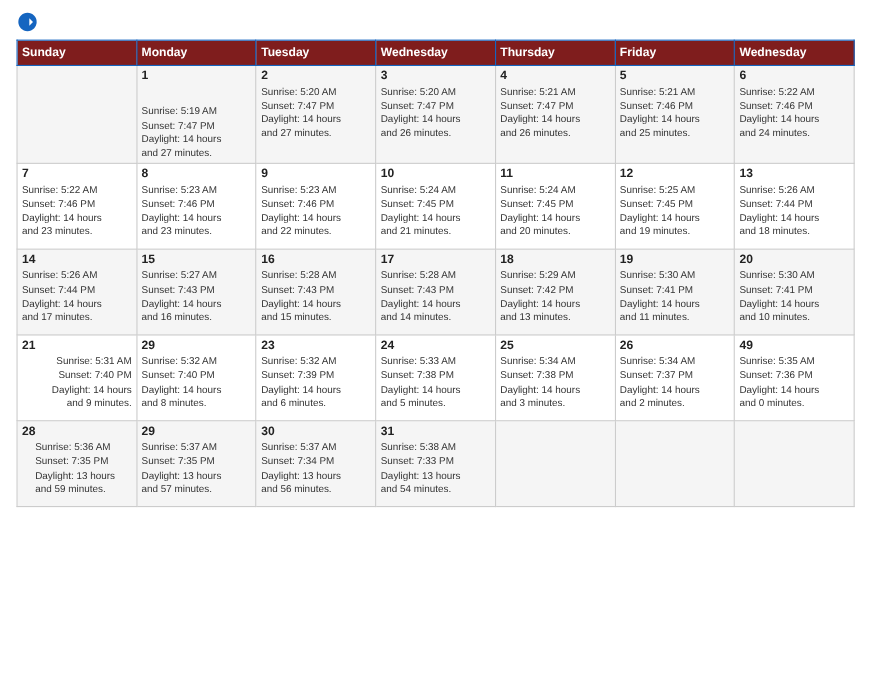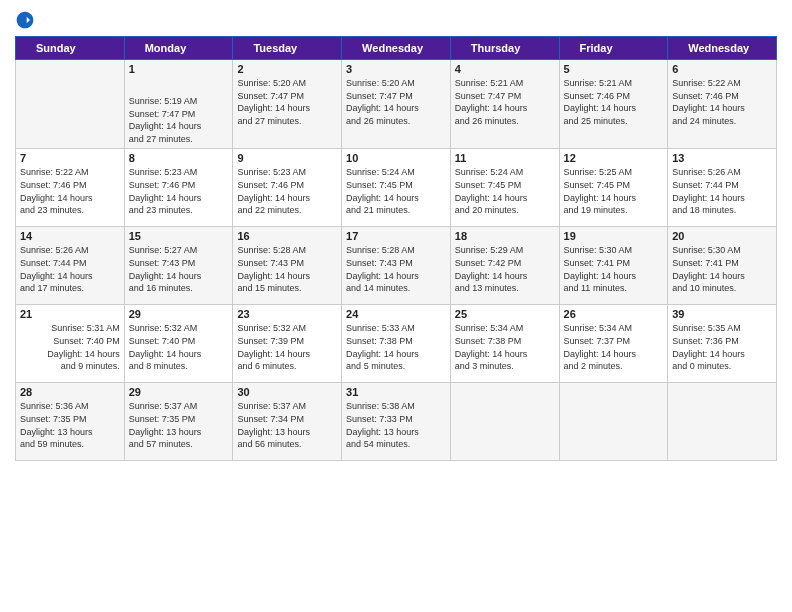--- a/index.html
+++ b/index.html
@@ -42,25 +42,25 @@
       font-size: 15px;
       color: #333;
       font-weight: normal;
     }
     table {
       width: 100%;
       border-collapse: collapse;
       table-layout: fixed;
     }
     thead tr th {
-      background-color: #4c1d95;
+      background-color: #7f1d1d;
       color: white;
       font-size: 11px;
       font-weight: bold;
-      padding: 5px 20px;
+      padding: 5px 4px;
       text-align: left;
       border: 1px solid #1565c0;
     }
     tbody tr td {
       border: 1px solid #ccc;
       padding: 3px 4px;
       vertical-align: top;
       font-size: 9.5px;
       color: #222;
       height: 78px;
@@ -301,31 +301,31 @@
 and 3 minutes.</div>
           </td>
           <td>
             <span class="day-num">26</span>
             <div class="cell-text" style="white-space: pre-line;">Sunrise: 5:34 AM
 Sunset: 7:37 PM
 Daylight: 14 hours
 and 2 minutes.</div>
           </td>
           <td>
-            <span class="day-num">39</span>
+            <span class="day-num">49</span>
             <div class="cell-text" style="white-space: pre-line;">Sunrise: 5:35 AM
 Sunset: 7:36 PM
 Daylight: 14 hours
 and 0 minutes.</div>
           </td>
         </tr>
         <tr>
           <td>
             <span class="day-num">28</span>
-            <div class="cell-text" style="white-space: pre-line;">Sunrise: 5:36 AM
+            <div class="cell-text" style="white-space: pre-line; margin-left: 12px;">Sunrise: 5:36 AM
 Sunset: 7:35 PM
 Daylight: 13 hours
 and 59 minutes.</div>
           </td>
           <td>
             <span class="day-num">29</span>
             <div class="cell-text" style="white-space: pre-line;">Sunrise: 5:37 AM
 Sunset: 7:35 PM
 Daylight: 13 hours
 and 57 minutes.</div>

